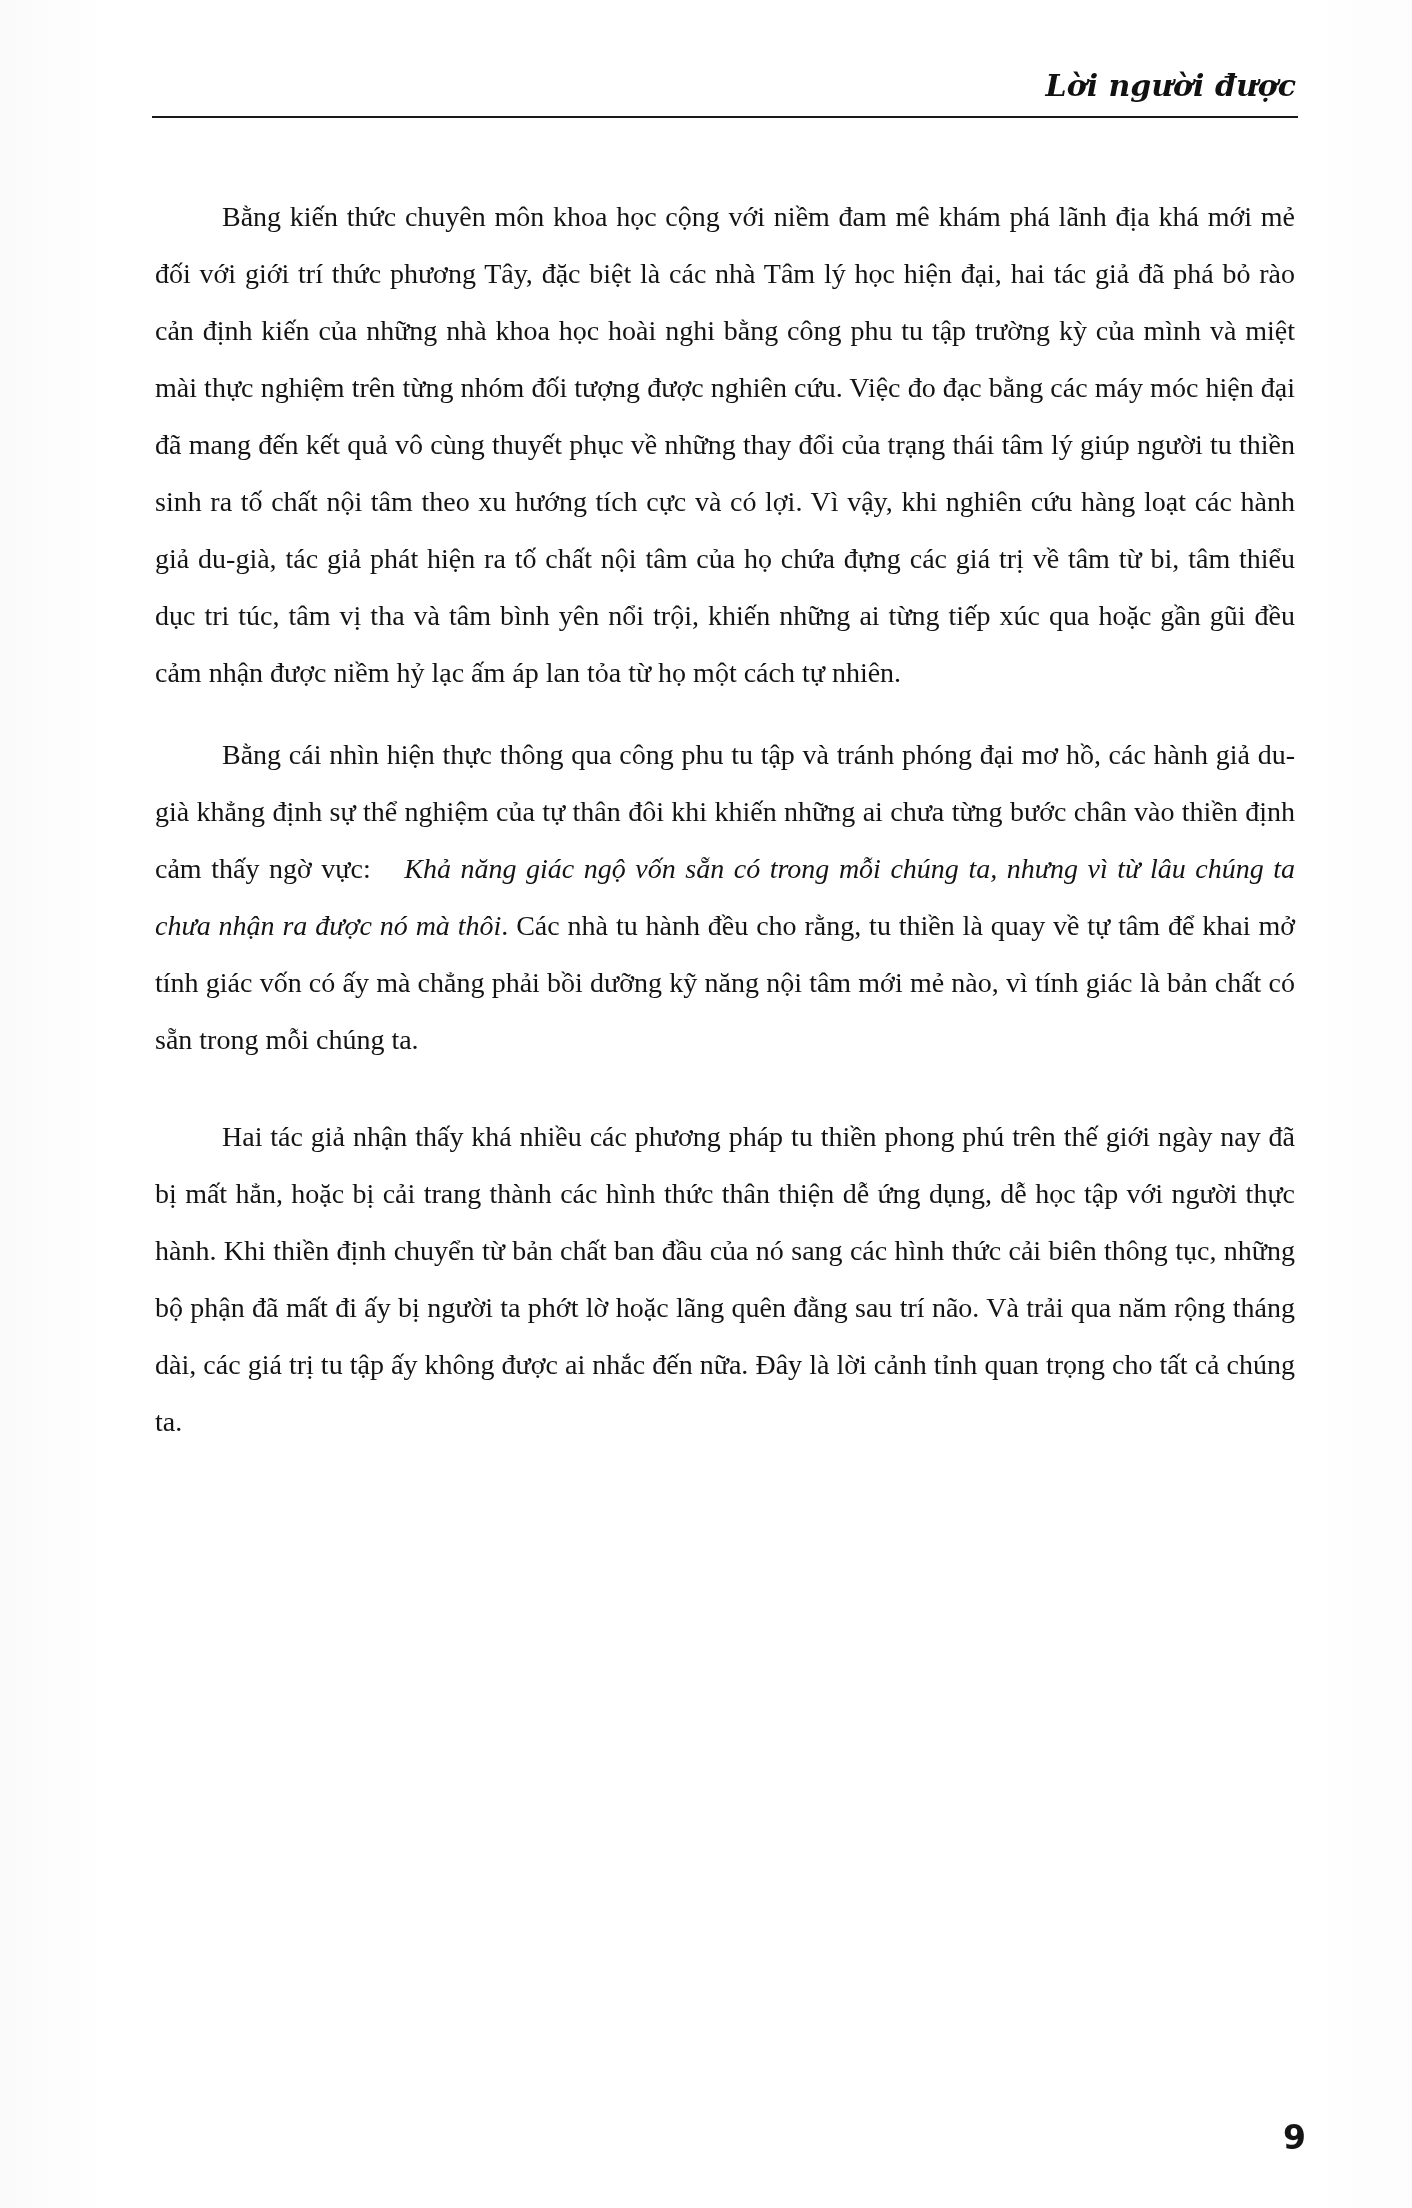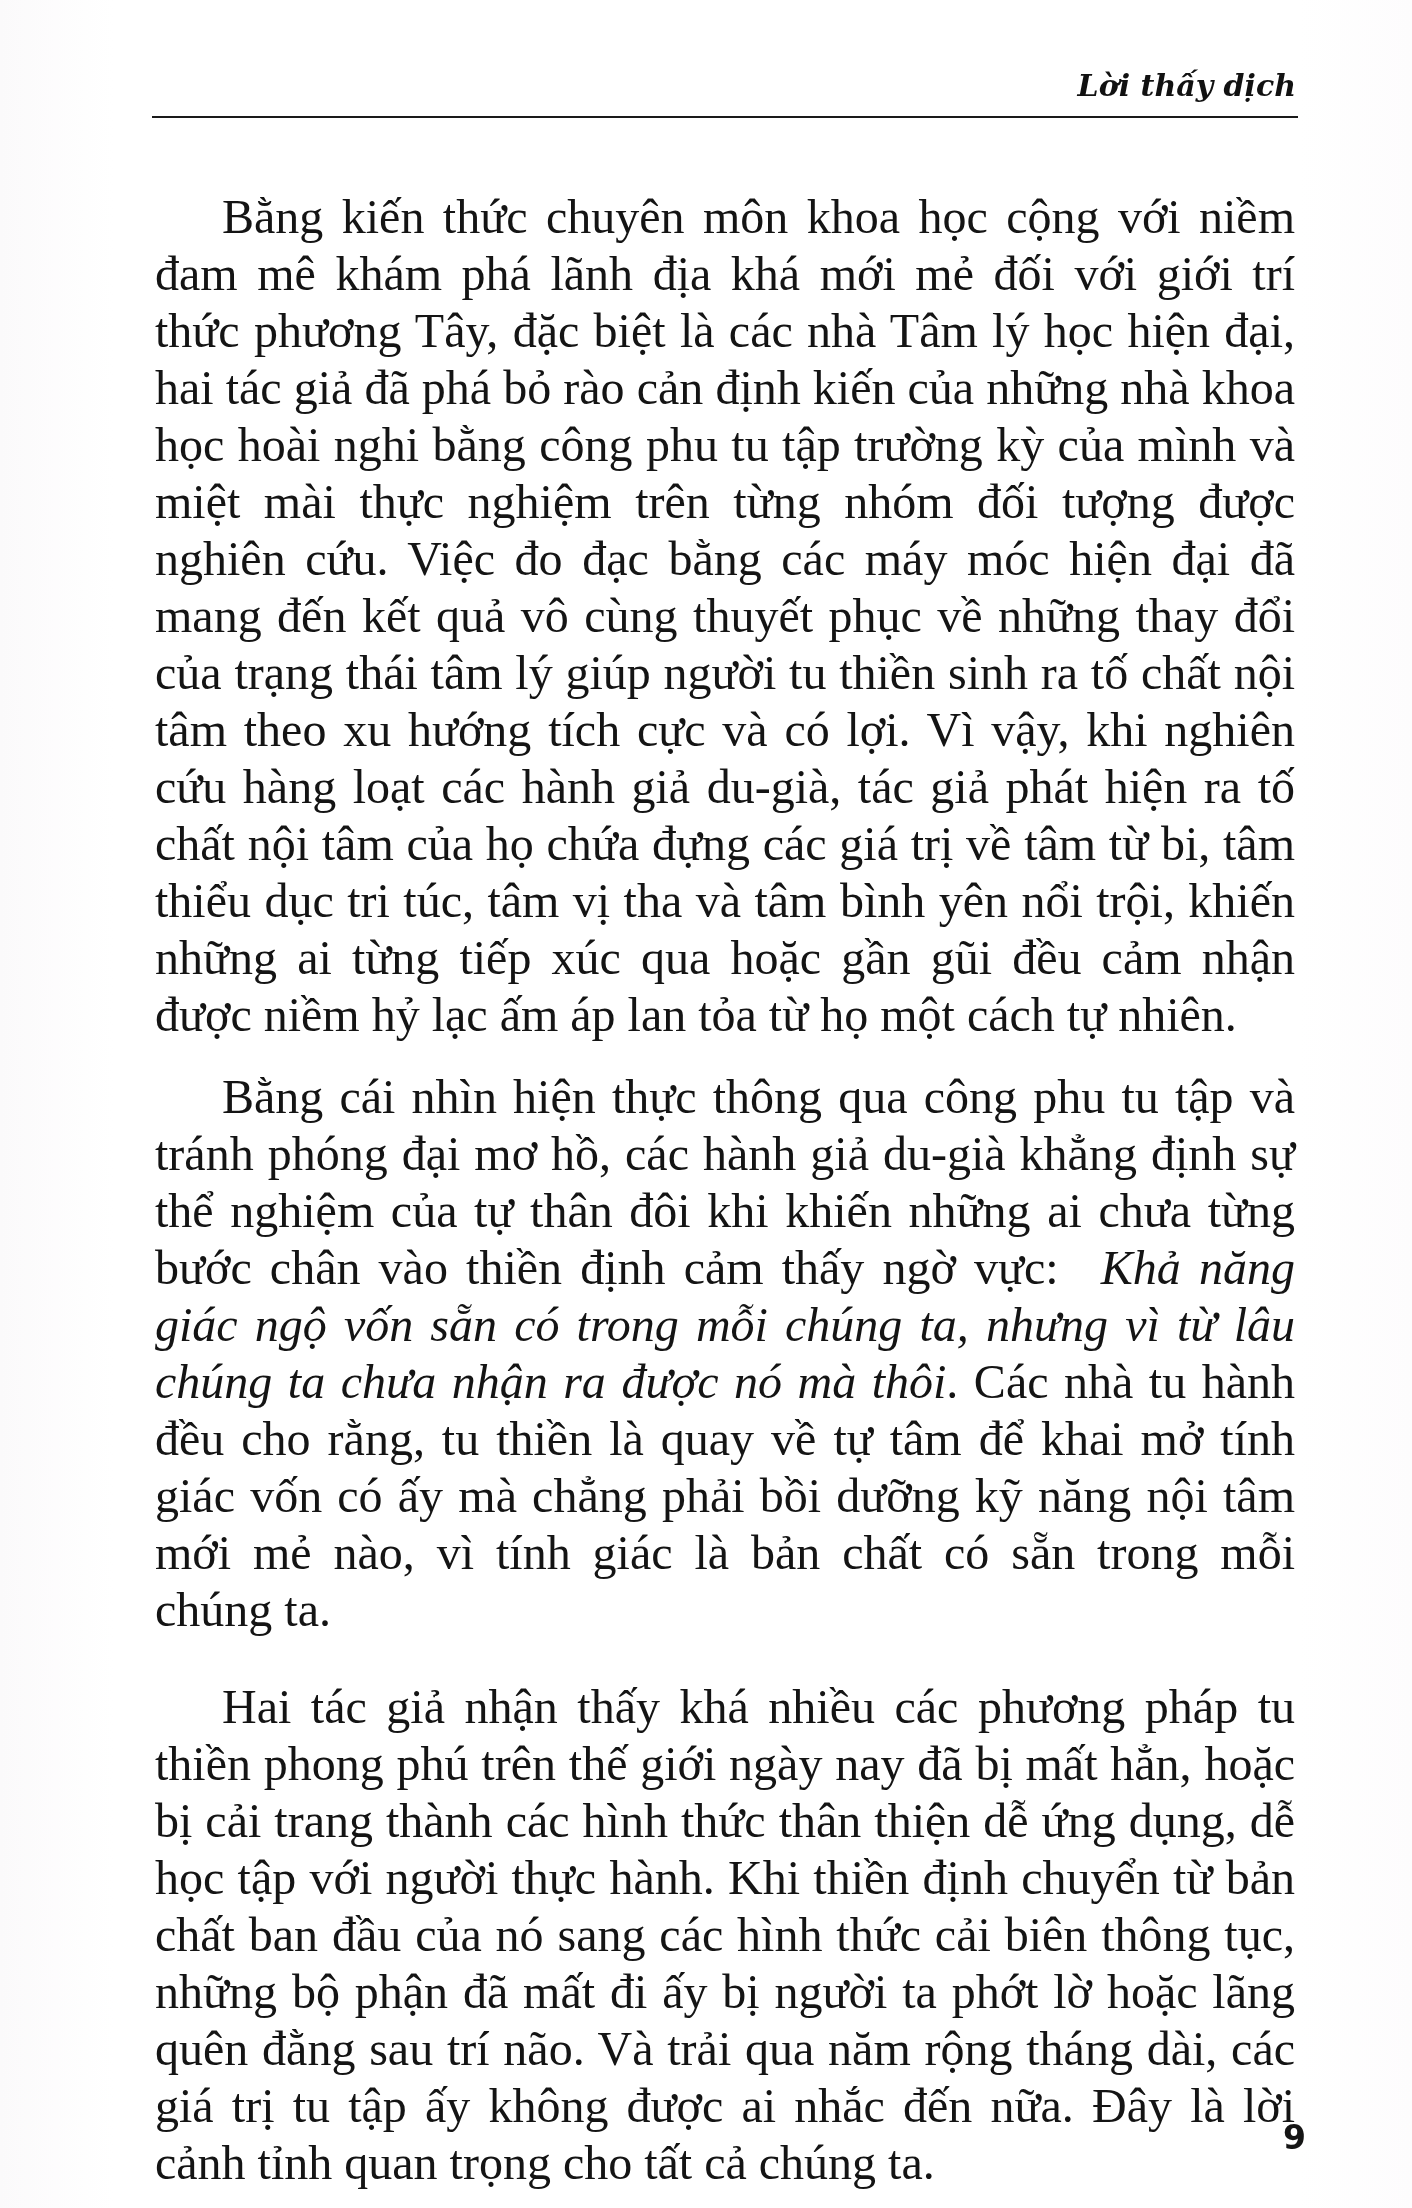--- a/index.html
+++ b/index.html
@@ -41,21 +41,21 @@
       line-height: 40px;
       color: #111111;
       letter-spacing: 0px;
     }
     .body-text {
       position: absolute;
       left: 155px;
       top: 188px;
       width: 1140px;
       font-family: "Liberation Serif", "DejaVu Serif", serif;
-      font-size: 48px;
+      font-size: 28px;
       line-height: 57px;
       color: #141414;
       text-align: justify;
       hyphens: none;
     }
     .body-text p {
       margin: 0 0 25px 0;
       text-indent: 67px;
     }
     .body-text p:last-child {
@@ -78,21 +78,21 @@
       color: #151515;
       text-align: right;
     }
   </style>
 </head>
 <body>
 
 <div class="page">
 
   <div class="running-header">
-    <span class="running-header-title">Lời thấy dịch</span>
+    <span class="running-header-title">Lời người được</span>
   </div>
 
   <div class="body-text">
     <p>
       <span>Bằng kiến thức chuyên môn khoa học cộng với niềm đam mê khám phá lãnh địa khá mới mẻ đối với giới trí thức phương Tây, đặc biệt là các nhà Tâm lý học hiện đại, hai tác giả đã phá bỏ rào cản định kiến của những nhà khoa học hoài nghi bằng công phu tu tập trường kỳ của mình và miệt mài thực nghiệm trên từng nhóm đối tượng được nghiên cứu. Việc đo đạc bằng các máy móc hiện đại đã mang đến kết quả vô cùng thuyết phục về những thay đổi của trạng thái tâm lý giúp người tu thiền sinh ra tố chất nội tâm theo xu hướng tích cực và có lợi. Vì vậy, khi nghiên cứu hàng loạt các hành giả du-già, tác giả phát hiện ra tố chất nội tâm của họ chứa đựng các giá trị về tâm từ bi, tâm thiểu dục tri túc, tâm vị tha và tâm bình yên nổi trội, khiến những ai từng tiếp xúc qua hoặc gần gũi đều cảm nhận được niềm hỷ lạc ấm áp lan tỏa từ họ một cách tự nhiên.</span>
     </p>
     <p>
       <span>Bằng cái nhìn hiện thực thông qua công phu tu tập và tránh phóng đại mơ hồ, các hành giả du-già khẳng định sự thể nghiệm của tự thân đôi khi khiến những ai chưa từng bước chân vào thiền định cảm thấy ngờ vực: </span><em>Khả năng giác ngộ vốn sẵn có trong mỗi chúng ta, nhưng vì từ lâu chúng ta chưa nhận ra được nó mà thôi</em><span>. Các nhà tu hành đều cho rằng, tu thiền là quay về tự tâm để khai mở tính giác vốn có ấy mà chẳng phải bồi dưỡng kỹ năng nội tâm mới mẻ nào, vì tính giác là bản chất có sẵn trong mỗi chúng ta.</span>
     </p>
     <p>

